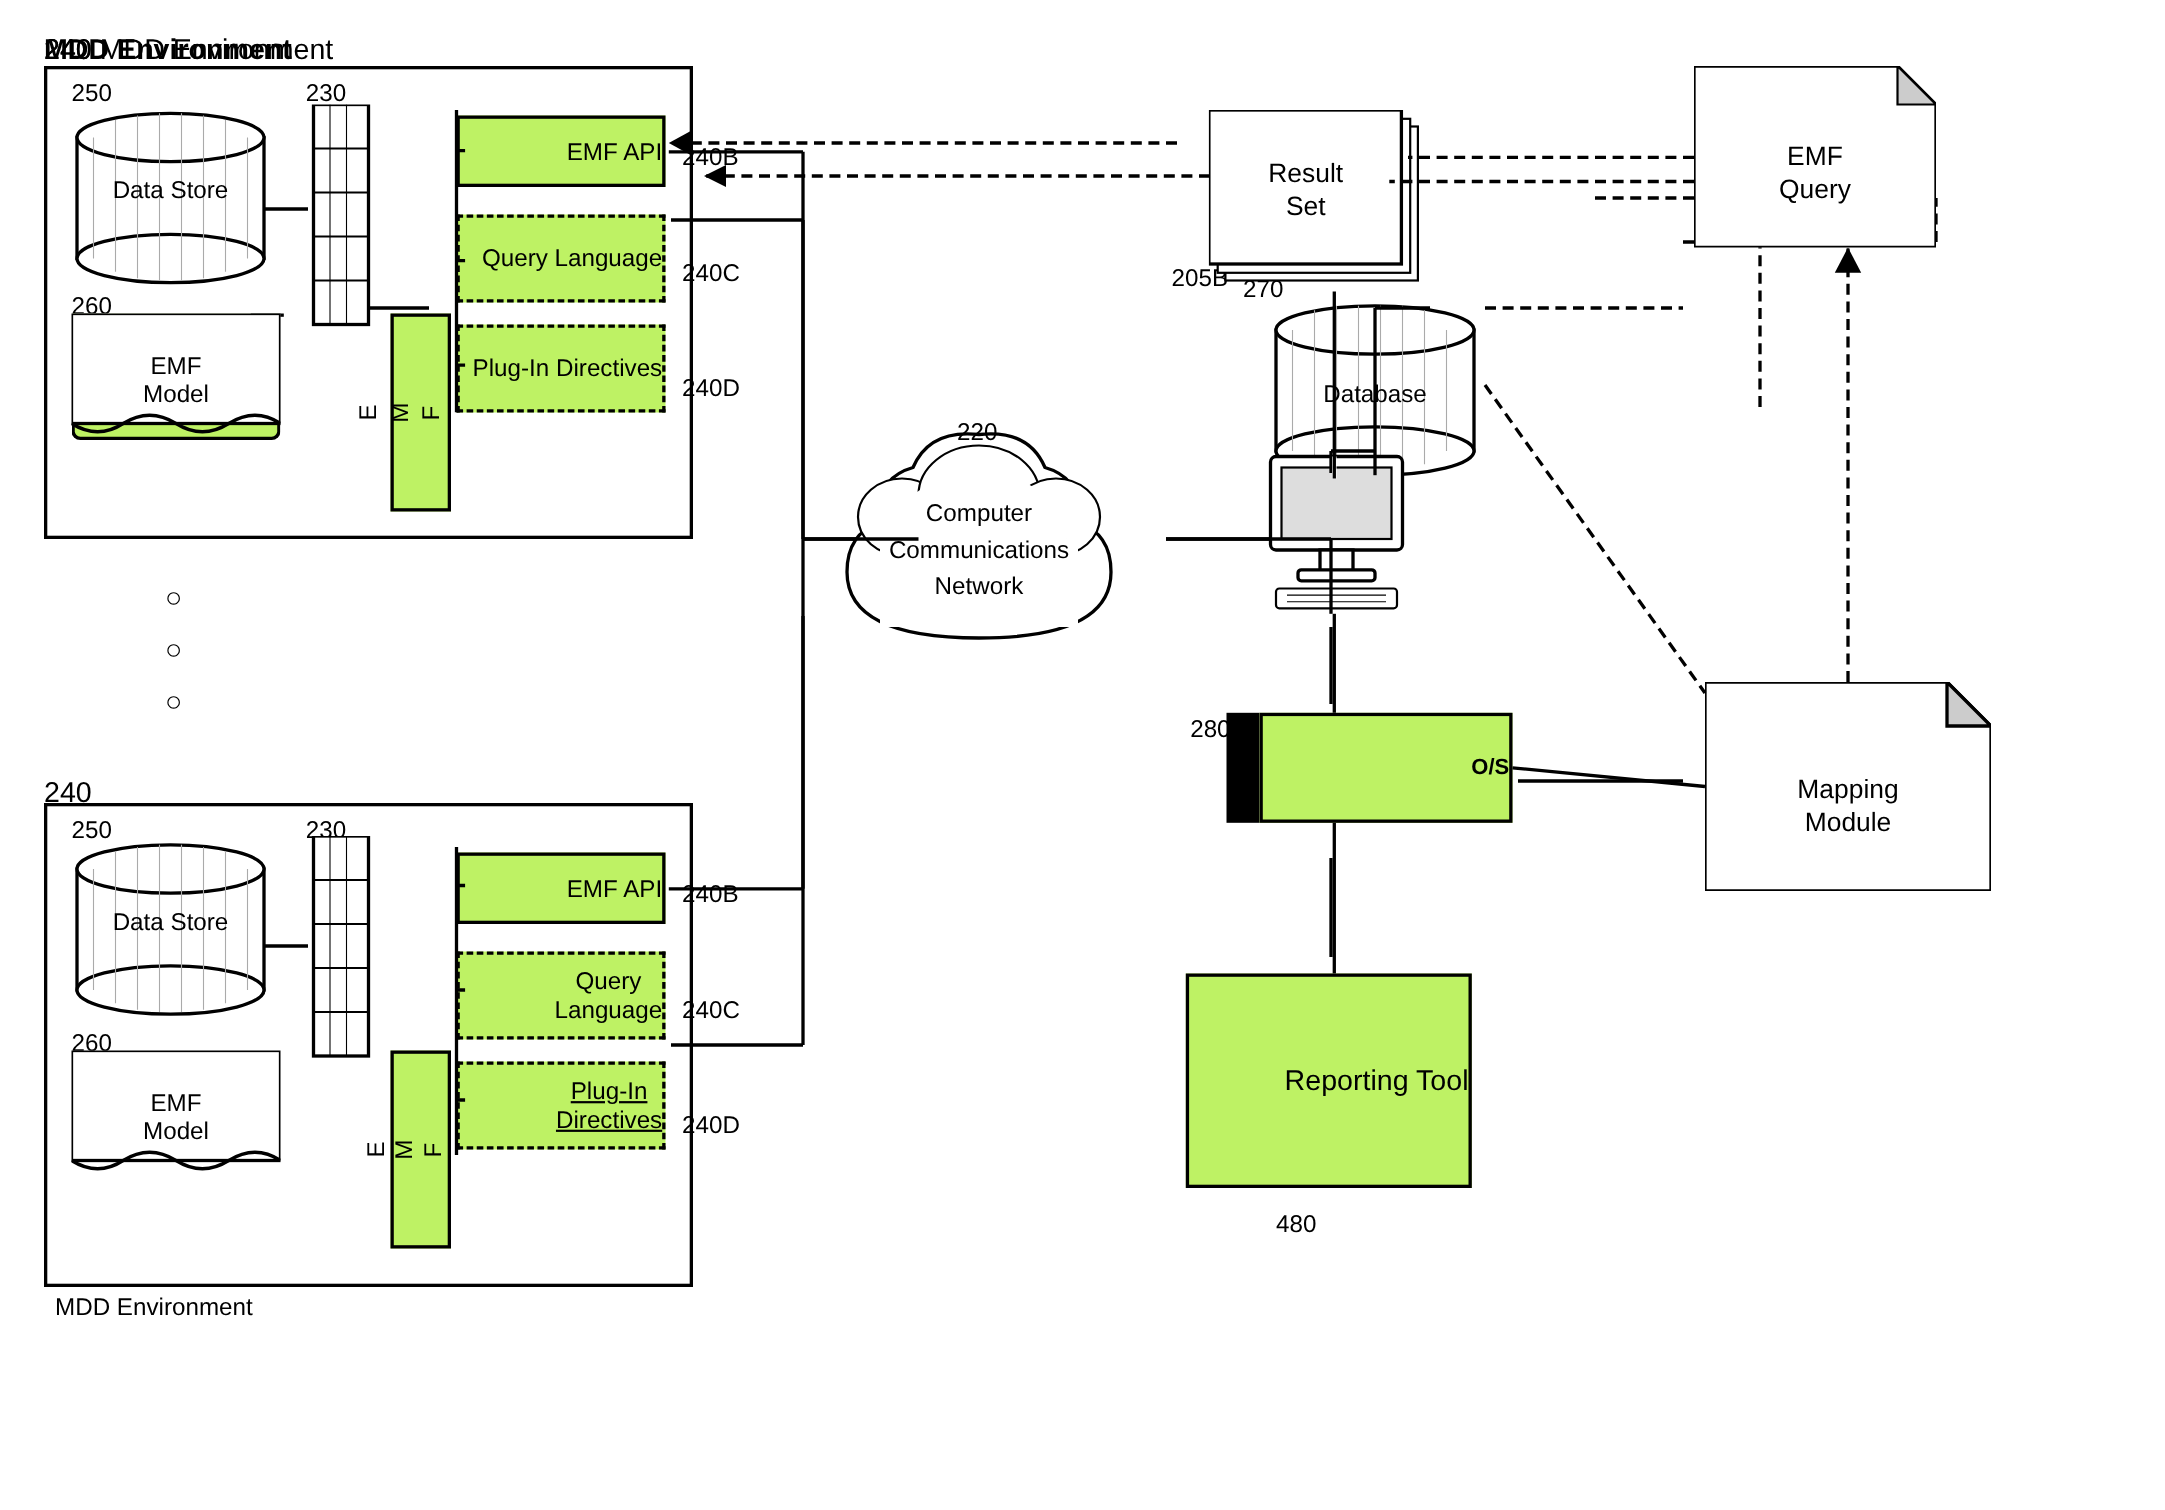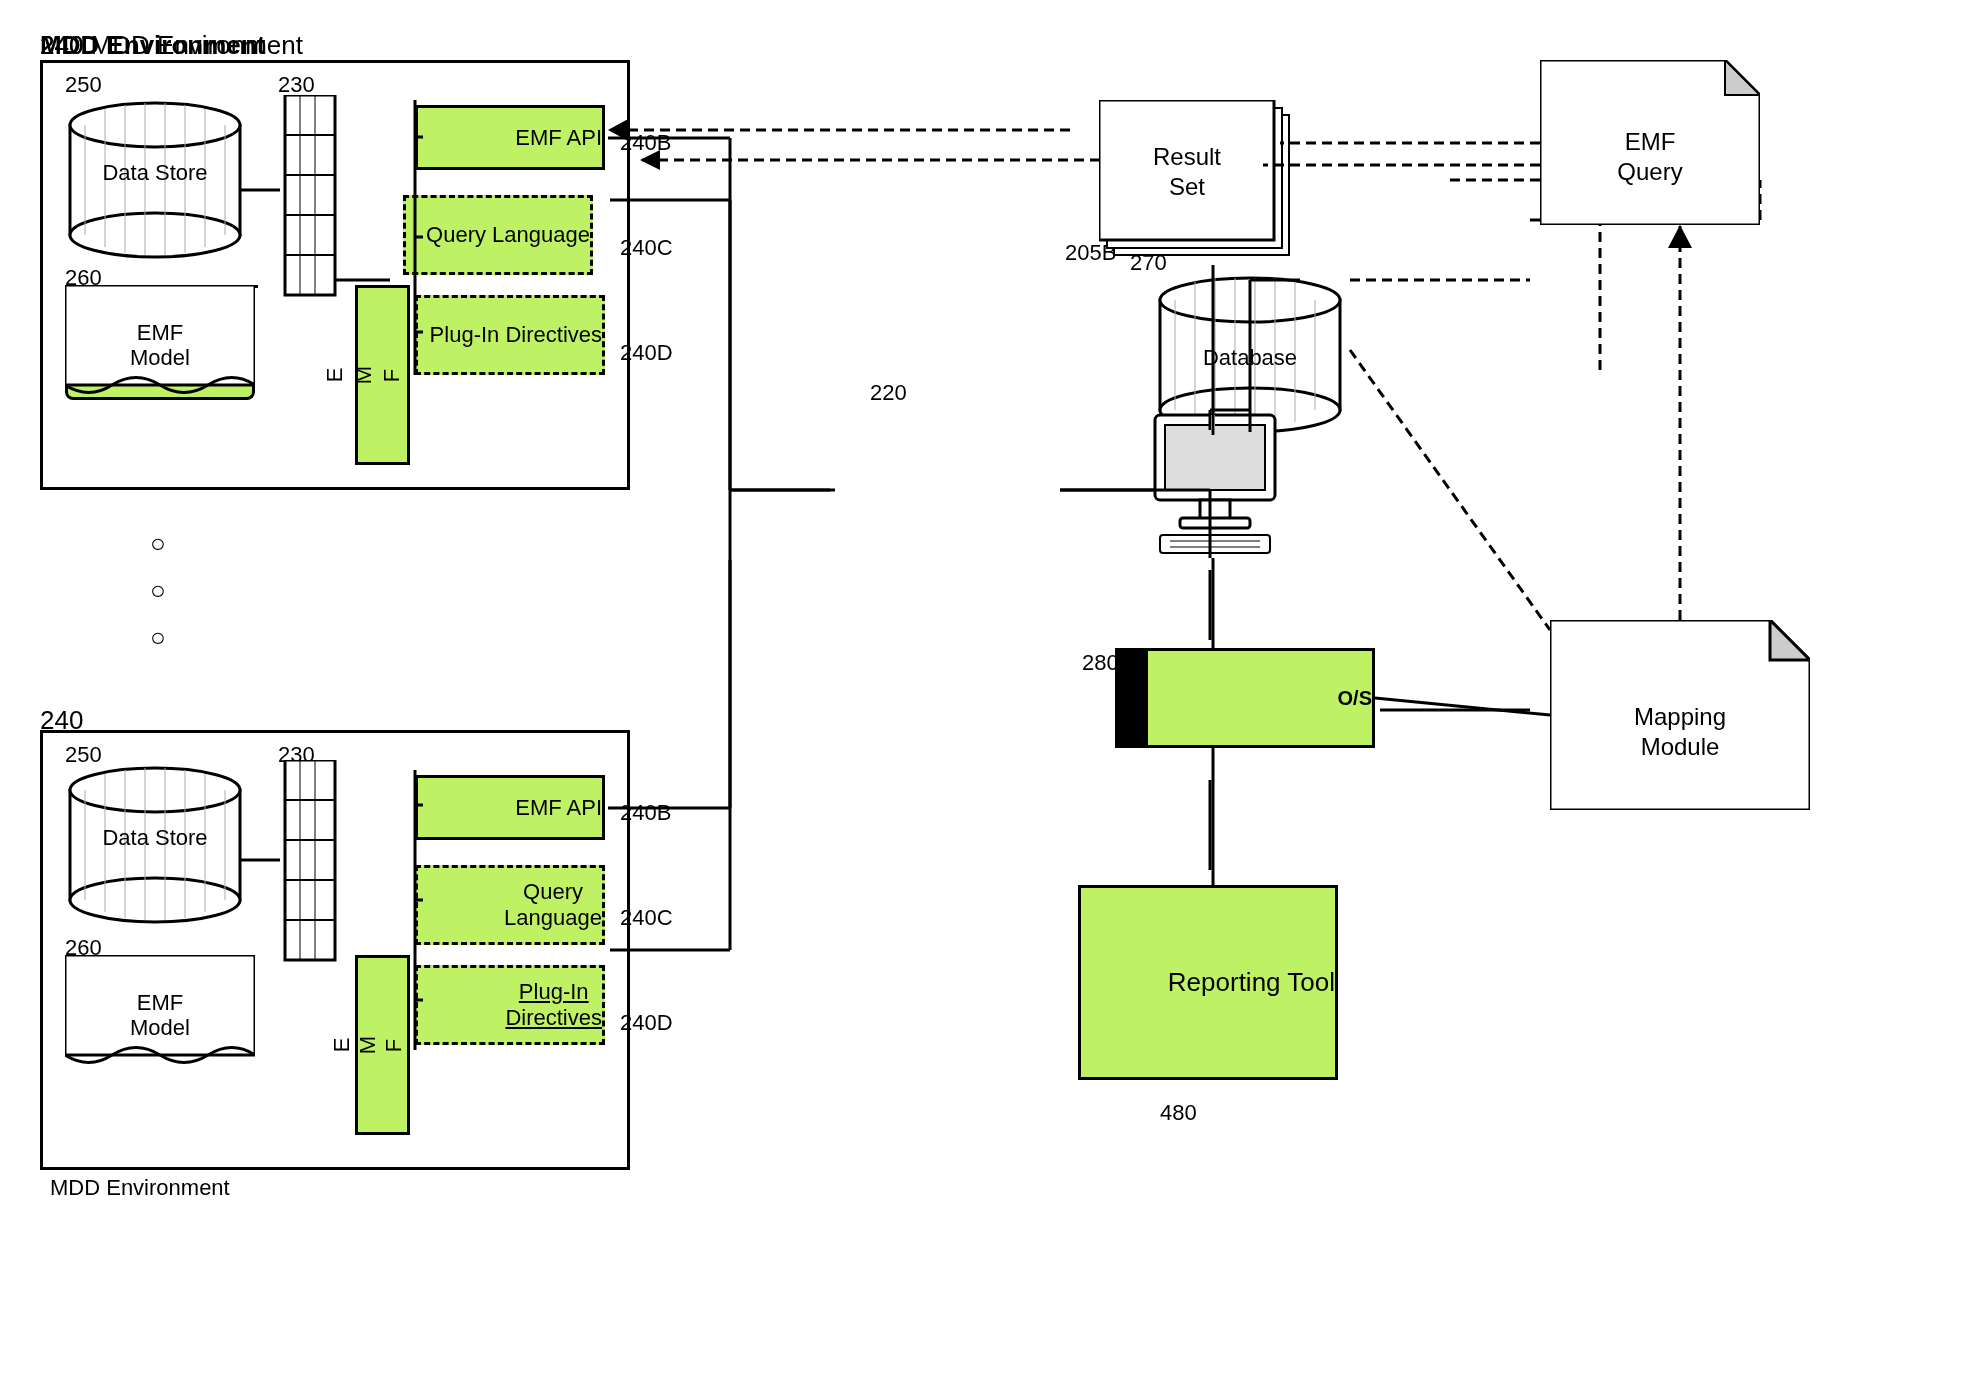--- a/index.html
+++ b/index.html
@@ -163,21 +163,21 @@
   <svg style="position:absolute; top:185px; left:240px;" width="40" height="10">
     <line x1="0" y1="5" x2="40" y2="5" stroke="#000" stroke-width="3"></line>
   </svg>
 
   <div class="label" style="top:130px; left:620px;">240B</div>
   <div class="box" style="top:105px; left:415px; width:190px; height:65px;">
     <span>EMF API</span>
   </div>
 
   <div class="label" style="top:235px; left:620px;">240C</div>
-  <div class="box" style="top:195px; left:403px; width:190px; height:80px; border-style:dashed;">
+  <div class="box" style="top:195px; left:415px; width:190px; height:80px; border-style:dashed;">
     <span style="text-align:center;">Query
 Language</span>
   </div>
 
   <div class="label" style="top:340px; left:620px;">240D</div>
   <div class="box" style="top:295px; left:415px; width:190px; height:80px; border-style:dashed;">
     <span style="text-align:center;">Plug-In
 Directives</span>
   </div>
 
@@ -262,20 +262,44 @@
     <span style="text-align:center;">Plug-In<br>Directives</span>
   </div>
 
   <svg style="position:absolute; top:770px; left:408px;" width="15" height="280">
     <line x1="7" y1="0" x2="7" y2="280" stroke="#000" stroke-width="3"></line>
     <line x1="7" y1="35" x2="15" y2="35" stroke="#000" stroke-width="3"></line>
     <line x1="7" y1="130" x2="15" y2="130" stroke="#000" stroke-width="3"></line>
     <line x1="7" y1="230" x2="15" y2="230" stroke="#000" stroke-width="3"></line>
   </svg>
 
+  <div style="position:absolute; top:380px; left:720px;">
+    <svg width="340" height="230" viewBox="0 0 340 230">
+
+      <path d="M 170 200 
+               Q 50 200 50 140 
+               Q 50 105 80 95 
+               Q 75 55 110 45 
+               Q 125 10 170 15
+               Q 215 10 230 45 
+               Q 265 55 260 95 
+               Q 290 105 290 140 
+               Q 290 200 170 200 Z" fill="white" stroke="#000" stroke-width="3"></path>
+
+      <ellipse cx="100" cy="90" rx="40" ry="35" fill="white" stroke="#000" stroke-width="2"></ellipse>
+      <ellipse cx="170" cy="70" rx="55" ry="45" fill="white" stroke="#000" stroke-width="2"></ellipse>
+      <ellipse cx="240" cy="90" rx="40" ry="35" fill="white" stroke="#000" stroke-width="2"></ellipse>
+      <ellipse cx="140" cy="130" rx="45" ry="38" fill="white" stroke="#000" stroke-width="2"></ellipse>
+      <ellipse cx="210" cy="130" rx="45" ry="38" fill="white" stroke="#000" stroke-width="2"></ellipse>
+
+      <ellipse cx="170" cy="110" rx="80" ry="60" fill="white" stroke="none"></ellipse>
+      <rect x="80" y="110" width="180" height="80" fill="white" stroke="none"></rect>
+    </svg>
+    <div style="position:absolute; top:70px; left:55px; font-size:22px; text-align:center; width:230px; line-height:1.5;">Computer<br>Communications<br>Network</div>
+  </div>
 
   <div class="label" style="top:380px; left:870px; font-size:22px;">220</div>
 
   <div class="label" style="top:250px; left:1130px;">270</div>
   <div style="position:absolute; top:270px; left:1155px;">
     <svg width="190" height="165" viewBox="0 0 190 165">
       <rect x="5" y="30" width="180" height="110" fill="white" stroke="#000" stroke-width="3"></rect>
       <ellipse cx="95" cy="30" rx="90" ry="22" fill="white" stroke="#000" stroke-width="3"></ellipse>
       <ellipse cx="95" cy="140" rx="90" ry="22" fill="white" stroke="#000" stroke-width="3"></ellipse>
       <line x1="20" y1="30" x2="20" y2="140" stroke="#aaa" stroke-width="1"></line>

